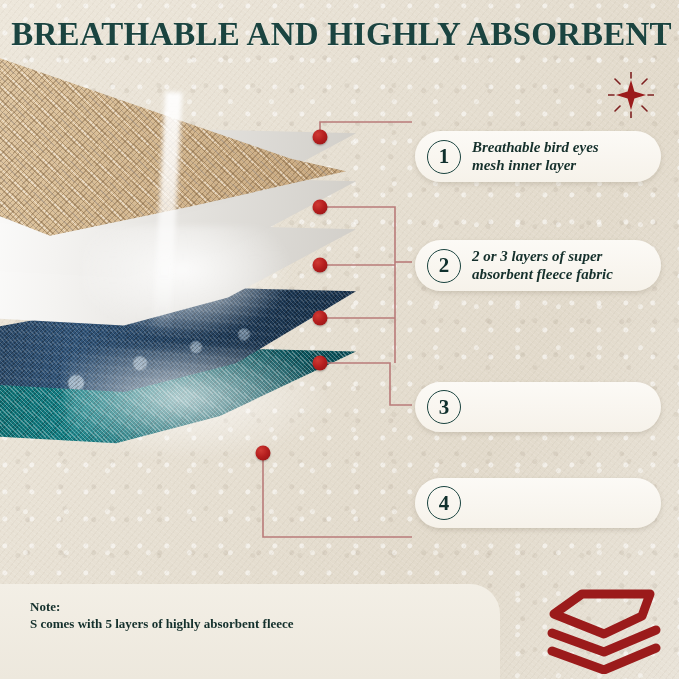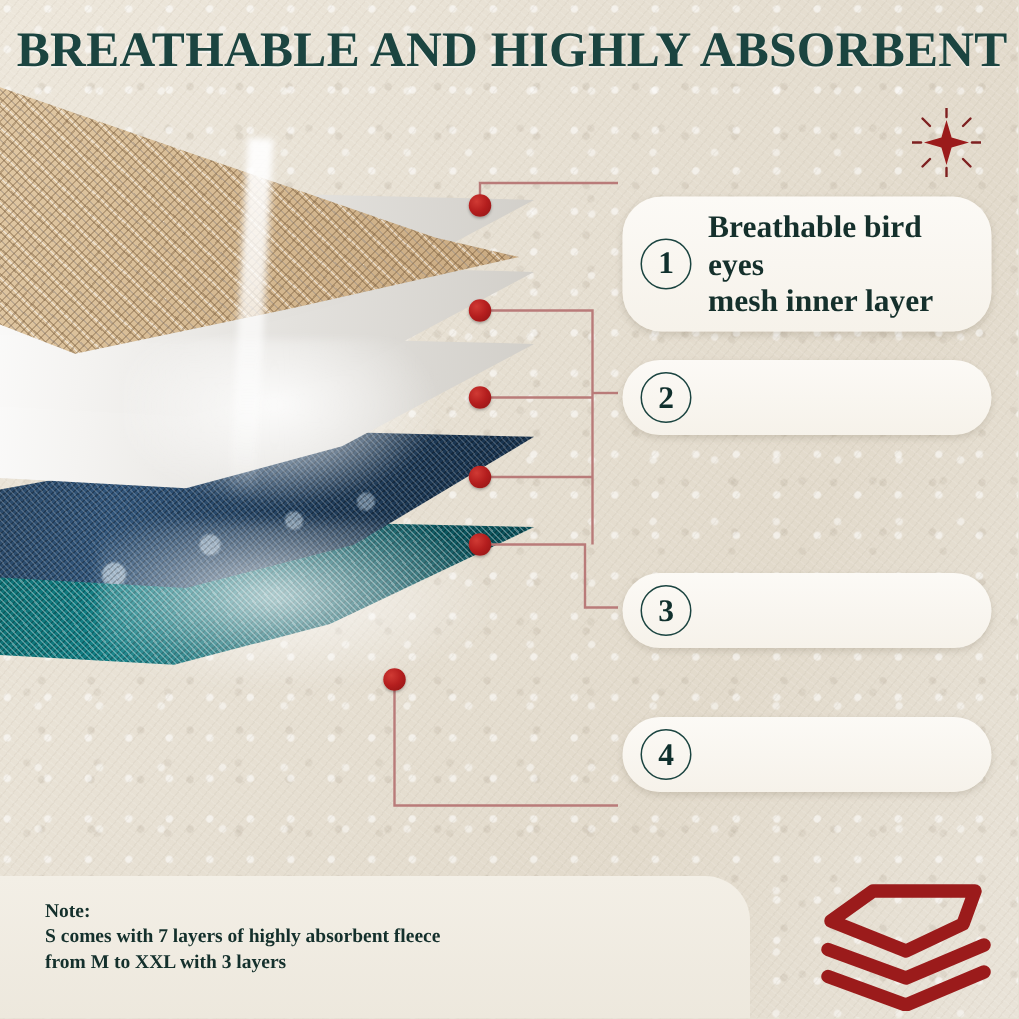--- a/index.html
+++ b/index.html
@@ -136,22 +136,23 @@
   }
   .num{
     flex:0 0 auto;
     width:34px; height:34px; border-radius:50%;
     border:1.8px solid #1B4440;
     display:flex; align-items:center; justify-content:center;
     font-size:21px; font-weight:700; color:#10302D;
     line-height:1;
   }
   .ptxt{
-    font-size:21px; line-height:1.17; font-weight:700; color:#15302C;
+    font-size:15px; line-height:1.17; font-weight:700; color:#15302C;
     white-space:pre-line;
+    font-style:italic;
   }
 
   #pill1{ left:415px; top:131px; width:246px; }
   #pill2{ left:415px; top:240px; width:246px; }
   #pill3{ left:415px; top:382px; width:246px; }
   #pill4{ left:415px; top:478px; width:246px; }
 
   
   .note{
     position:absolute; left:0; top:584px; width:500px; height:95px;
@@ -226,34 +227,35 @@
   </div>
 
   <div class="pill" id="pill1">
     <span class="num">1</span>
     <span class="ptxt">Breathable bird eyes
 mesh inner layer</span>
   </div>
 
   <div class="pill" id="pill2">
     <span class="num">2</span>
+    <span class="ptxt">2 or 3 layers of super
+absorbent fleece fabric</span>
   </div>
 
   <div class="pill" id="pill3">
     <span class="num">3</span>
   </div>
 
   <div class="pill" id="pill4">
     <span class="num">4</span>
   </div>
 
   <div class="note">
     <div class="nline">Note:</div>
-    <div class="nline">S comes with 7 layers of highly absorbent fleece</div>
-    <div class="nline">from M to XXL with 3 layers</div>
+    <div class="nline">S comes with 5 layers of highly absorbent fleece</div>
   </div>
 
   <svg class="layers-icon" viewBox="0 0 118 88">
     <g fill="none" stroke="#9B1B1B" stroke-width="9" stroke-linejoin="round" stroke-linecap="round">
       <path d="M8 28 L36 8 L104 8 L96 30 L58 48 Z"></path>
       <path d="M6 47 L58 66 L110 44"></path>
       <path d="M6 65 L58 84 L110 62"></path>
     </g>
   </svg>
 

